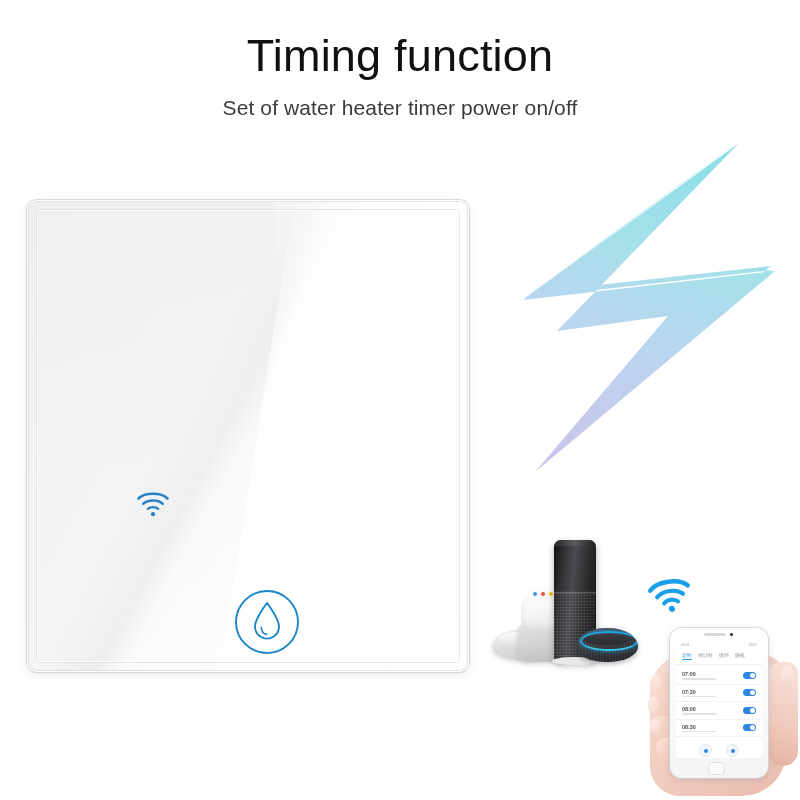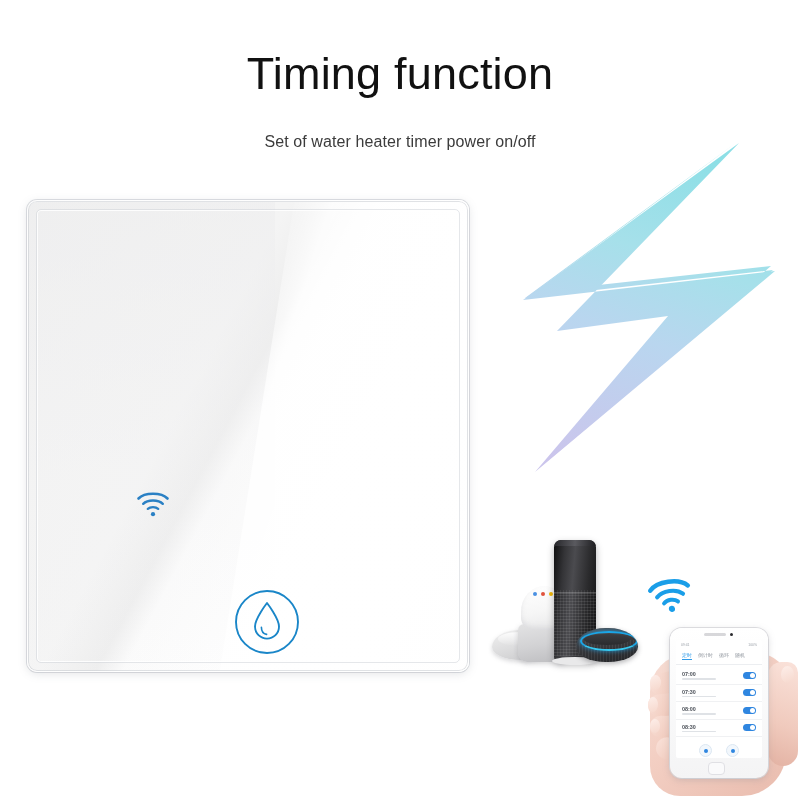--- a/index.html
+++ b/index.html
@@ -15,35 +15,35 @@
     font-family: "Liberation Sans", sans-serif;
     -webkit-font-smoothing: antialiased;
   }
 
   
   .header {
     position: absolute;
     top: 0; left: 0;
     width: 800px;
     text-align: center;
-    padding-top: 48px;
+    padding-top: 30px;
   }
   .title {
     font-size: 45px;
     font-weight: 400;
     color: #111111;
     letter-spacing: 0.2px;
     line-height: 1.15;
     margin: 0;
   }
   .subtitle {
-    font-size: 16px;
+    font-size: 21px;
     font-weight: 400;
     color: #3b3b3b;
-    margin: 33px 0 0 0;
+    margin: 14px 0 0 0;
     letter-spacing: 0.1px;
   }
 
   
   .switch-panel {
     position: absolute;
     left: 27px;
     top: 200px;
     width: 442px;
     height: 472px;

